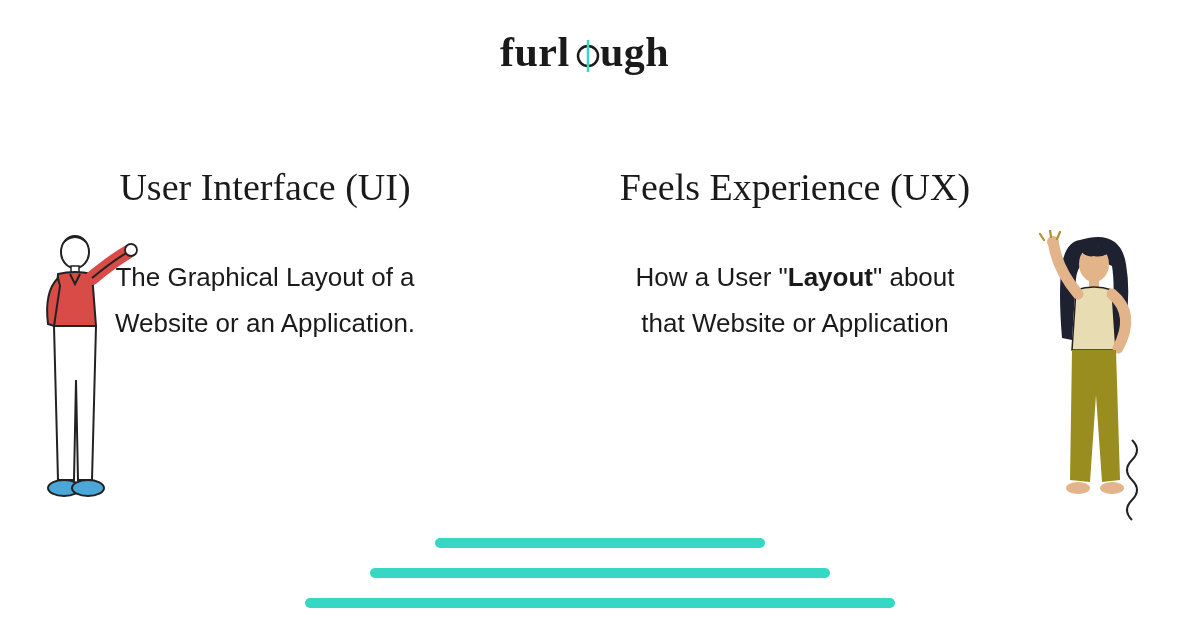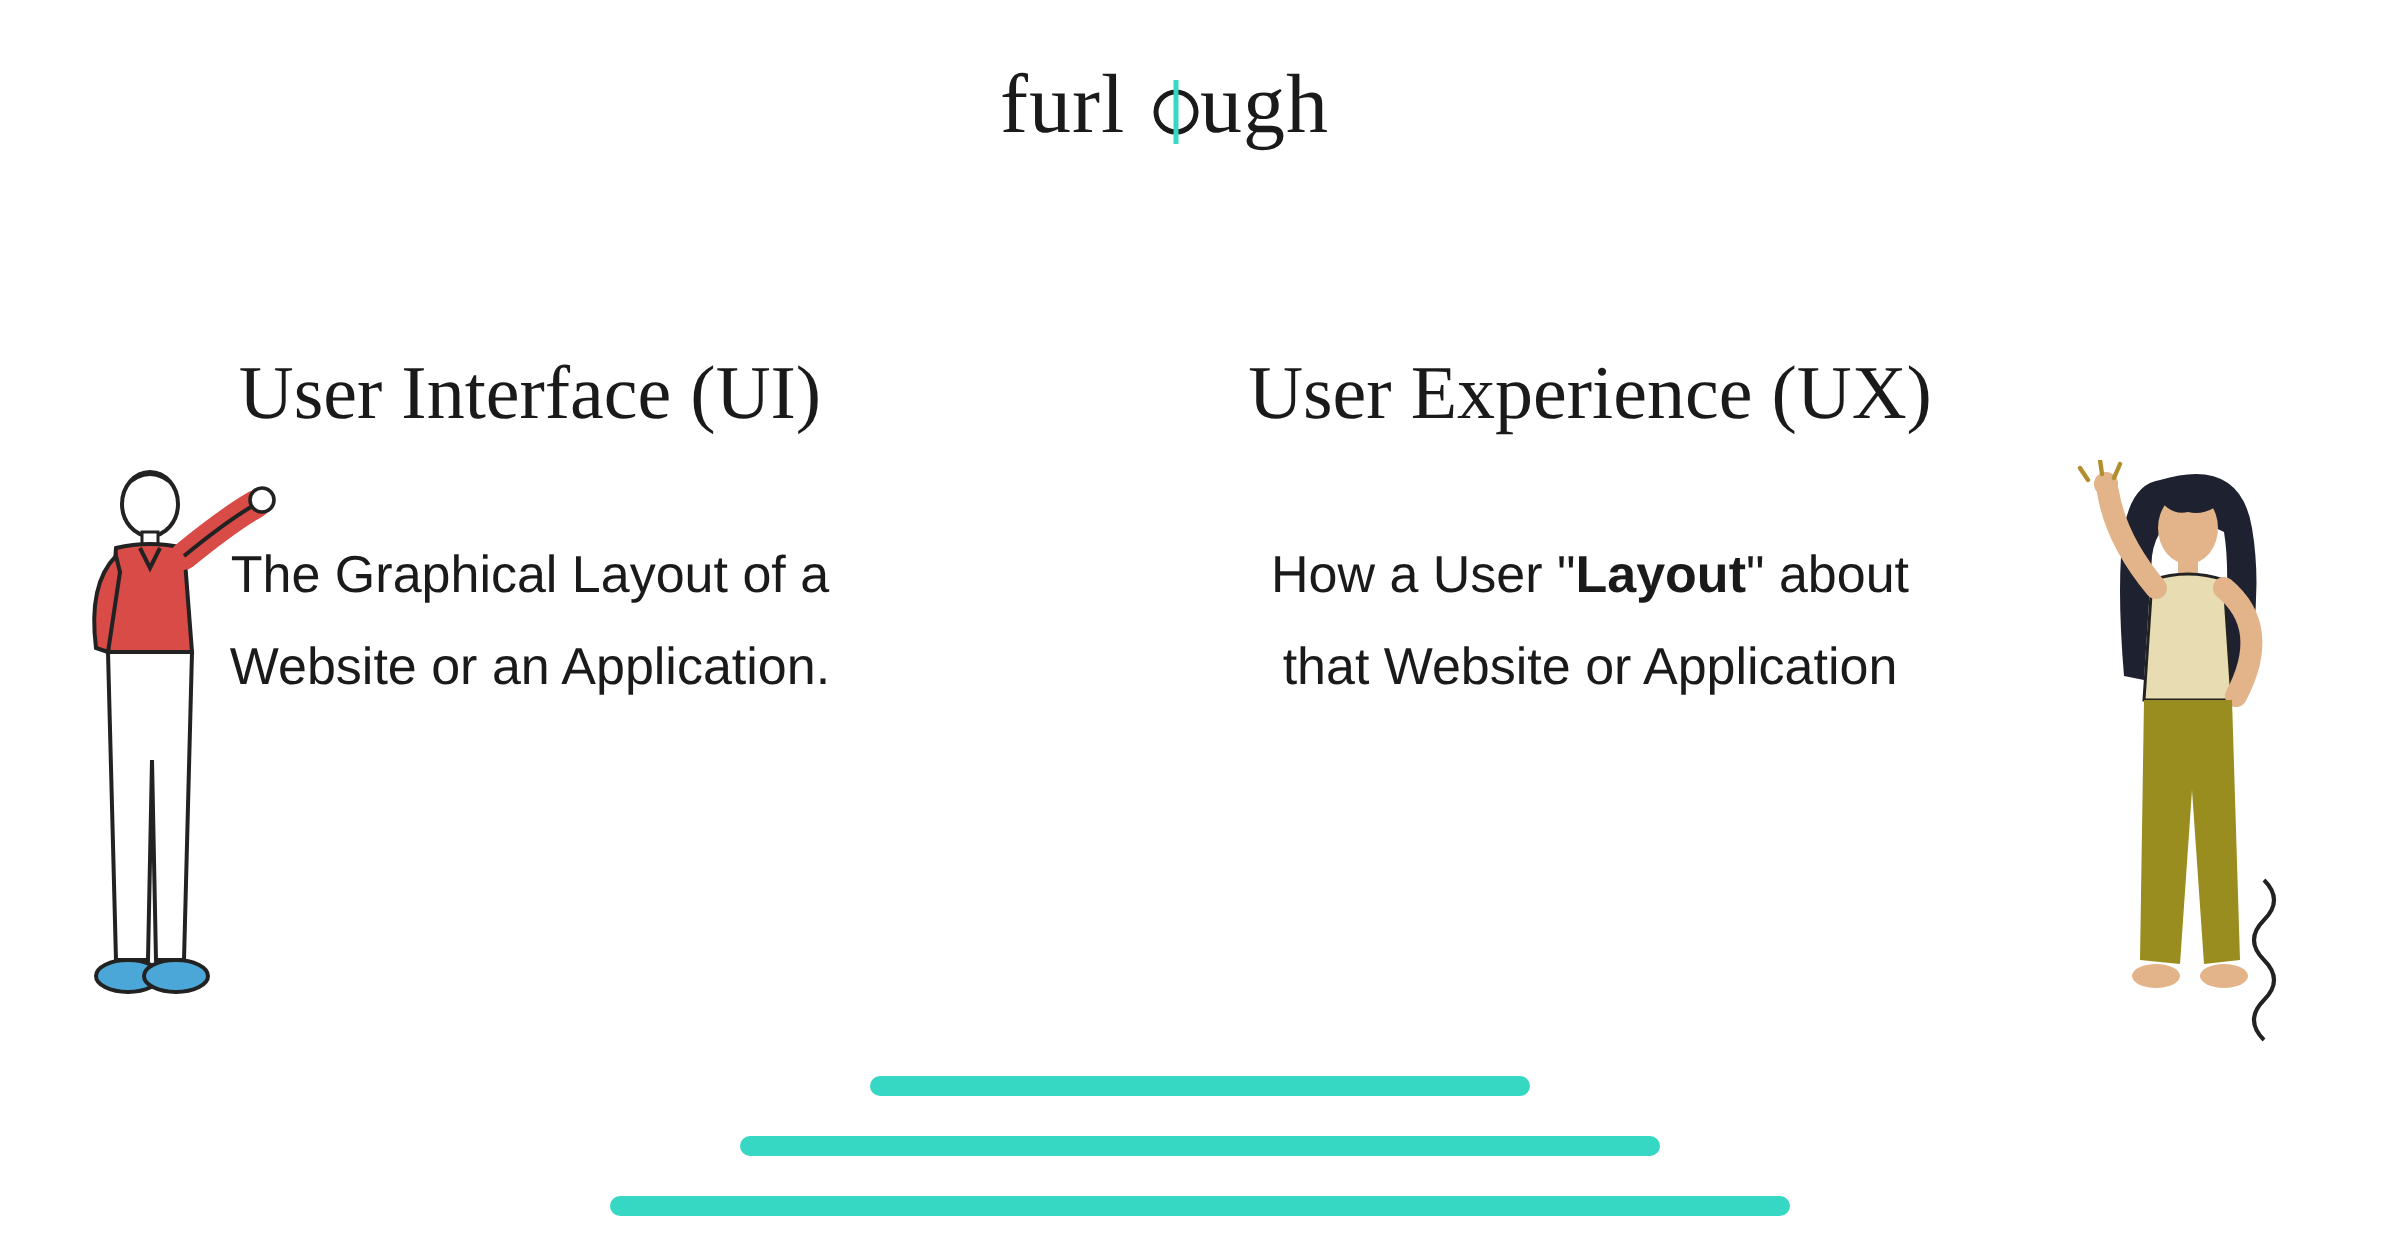--- a/index.html
+++ b/index.html
@@ -1,22 +1,22 @@
 <!DOCTYPE html>
 <html><head>
 <meta charset="utf-8">
 <style>
   * { margin: 0; padding: 0; box-sizing: border-box; }
   html, body { width: 1200px; height: 628px; background: #fff; font-family: Georgia, 'Times New Roman', serif; overflow: hidden; }
   .page { position: relative; width: 1200px; height: 628px; }
 
-  .brand { position: absolute; top: 30px; left: 50%; transform: translateX(-50%); font-family: Georgia, 'Times New Roman', serif; font-size: 42px; font-weight: 400; color: #0f766e; letter-spacing: 0.5px; }
+  .brand { position: absolute; top: 30px; left: 50%; transform: translateX(-50%); font-family: Georgia, 'Times New Roman', serif; font-size: 42px; font-weight: 700; color: #0f766e; letter-spacing: 0.5px; }
   .brand svg { display: block; }
 
-  .cols { position: absolute; top: 175px; left: 0; width: 1060px; display: flex; }
+  .cols { position: absolute; top: 165px; left: 0; width: 1060px; display: flex; }
   .col { flex: 1; display: flex; flex-direction: column; align-items: center; }
 
   .heading { font-family: Georgia, 'Times New Roman', serif; font-size: 38px; color: #1a1a1a; margin-bottom: 46px; font-weight: 400; text-align: center; }
   .body { font-family: -apple-system, BlinkMacSystemFont, 'Segoe UI', Arial, sans-serif; font-size: 26px; color: #1a1a1a; line-height: 1.75; text-align: center; max-width: 360px; }
   .body b { font-weight: 700; }
 
   .person-left { position: absolute; left: 30px; top: 230px; width: 115px; height: 280px; }
   .person-right { position: absolute; right: 28px; top: 230px; width: 140px; height: 300px; }
 
   .podium { position: absolute; bottom: 20px; left: 50%; transform: translateX(-50%); display: flex; flex-direction: column; align-items: center; gap: 20px; }
@@ -41,21 +41,21 @@
       <text x="100" y="36" font-family="Georgia, serif" font-size="42" fill="#1a1a1a">ugh</text>
     </svg>
   </div>
 
   <div class="cols">
     <div class="col">
       <div class="heading">User Interface (UI)</div>
       <div class="body">The Graphical Layout of a Website or an Application.</div>
     </div>
     <div class="col">
-      <div class="heading">User Experience (UX)</div>
+      <div class="heading">Feels Experience (UX)</div>
       <div class="body">
         <span>How a User "</span><b>Layout</b><span>" about that Website or Application</span>
       </div>
     </div>
   </div>
 
   <div class="person-left">
     <svg viewBox="0 0 115 280" width="115" height="280">
 
       <ellipse cx="45" cy="22" rx="14" ry="16" fill="#fff" stroke="#222" stroke-width="2"></ellipse>

